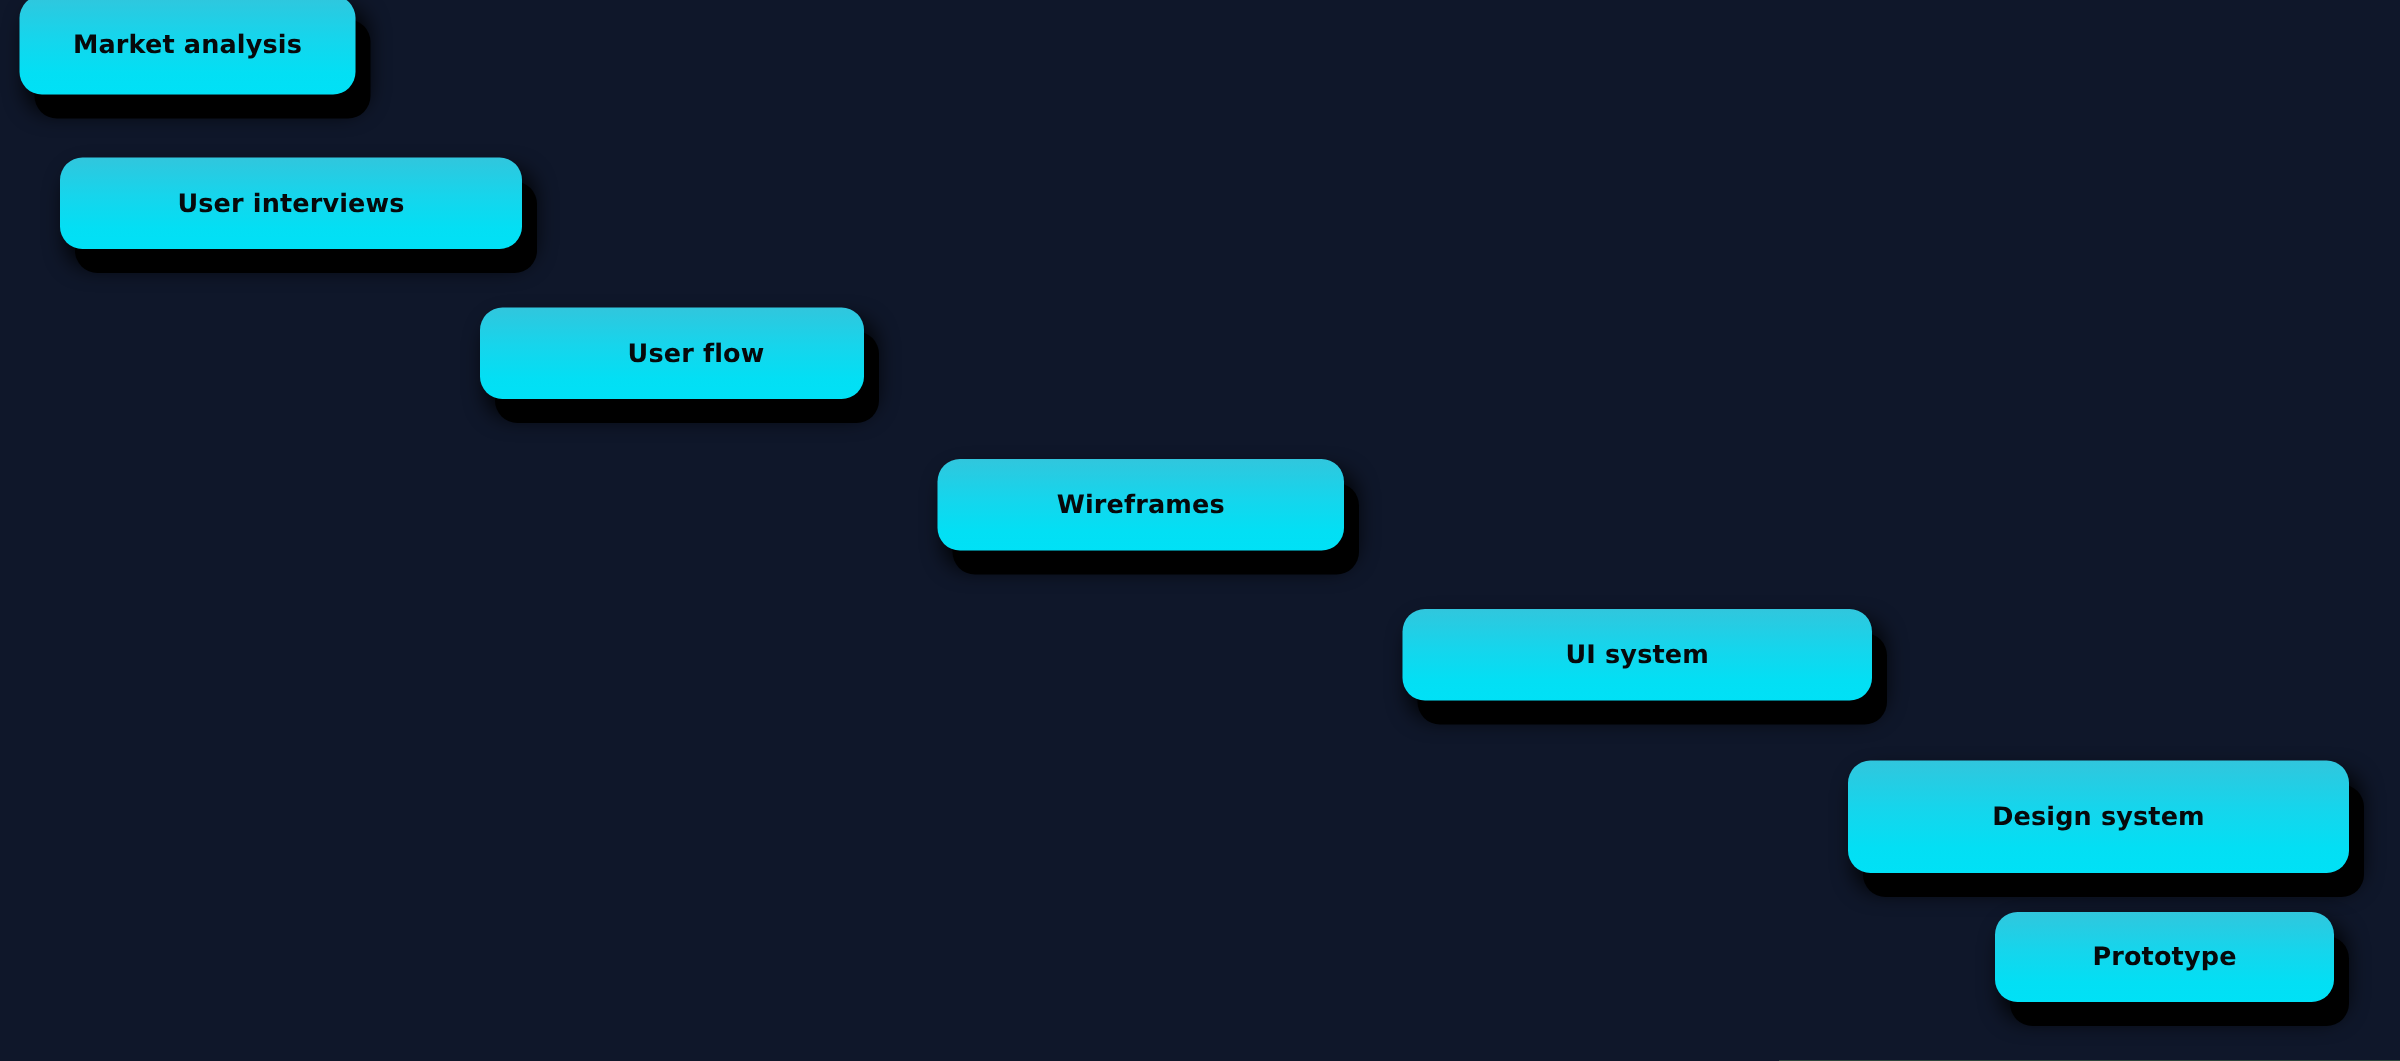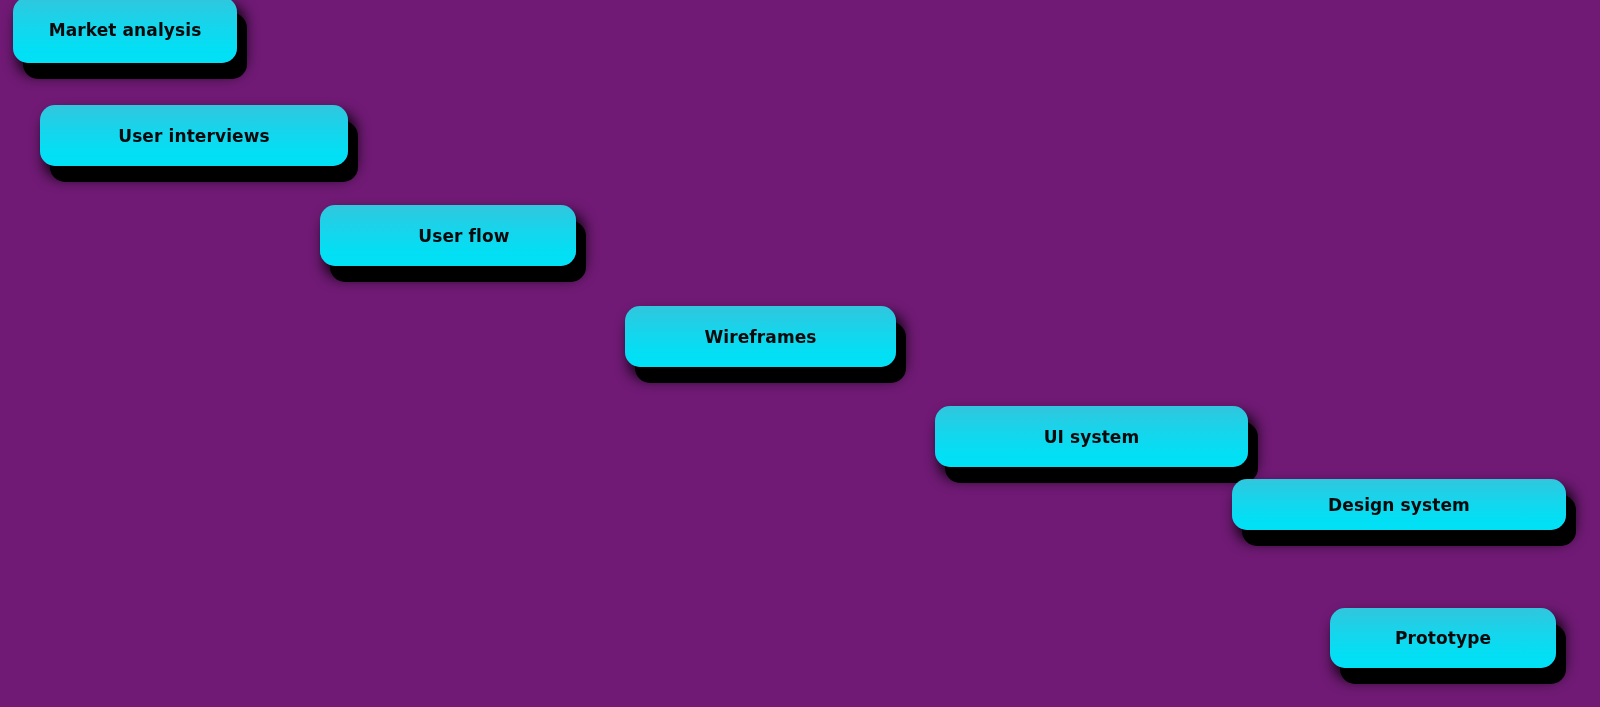--- a/index.html
+++ b/index.html
@@ -32,37 +32,37 @@
     font-size: 17px;
     font-weight: 600;
     letter-spacing: 0.1px;
     white-space: nowrap;
     font-family: "DejaVu Sans", "Liberation Sans", sans-serif;
   }
 </style>
 </head>
 <body style="background: rgb(74, 112, 80);">
 
-<div id="canvas" style="background: #701a75; text-decoration: underline;">
+<div id="canvas" style="background: #0f172a; text-decoration: underline;">
   <div id="bars-layer">
       <div class="bar" style="left: 13px; top: -3px; width: 224px; height: 66px;">
         <span class="bar-label">Market analysis</span>
       </div>
       <div class="bar" style="left: 16px; top: 105px; width: 308px; height: 61px; margin-left: 24px;">
         <span class="bar-label">User interviews</span>
       </div>
       <div class="bar" style="left: 320px; top: 205px; width: 256px; height: 61px; padding-left: 32px;">
         <span class="bar-label">User flow</span>
       </div>
       <div class="bar" style="left: 625px; top: 306px; width: 271px; height: 61px;">
         <span class="bar-label">Wireframes</span>
       </div>
       <div class="bar" style="left: 935px; top: 406px; width: 313px; height: 61px;">
         <span class="bar-label">UI system</span>
       </div>
-      <div class="bar" style="left: 1232px; top: 479px; width: 334px; height: 51px;">
+      <div class="bar" style="left: 1232px; top: 507px; width: 334px; height: 75px;">
         <span class="bar-label">Design system</span>
       </div>
       <div class="bar" style="left: 1330px; top: 608px; width: 226px; height: 60px;">
         <span class="bar-label">Prototype</span>
       </div>
     </div>
 </div>
 
 </body></html>

